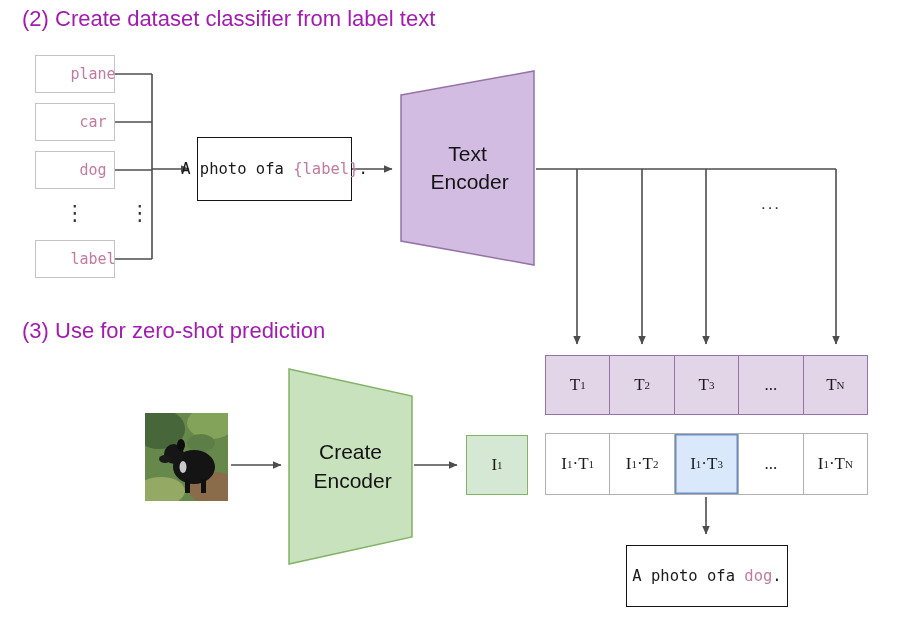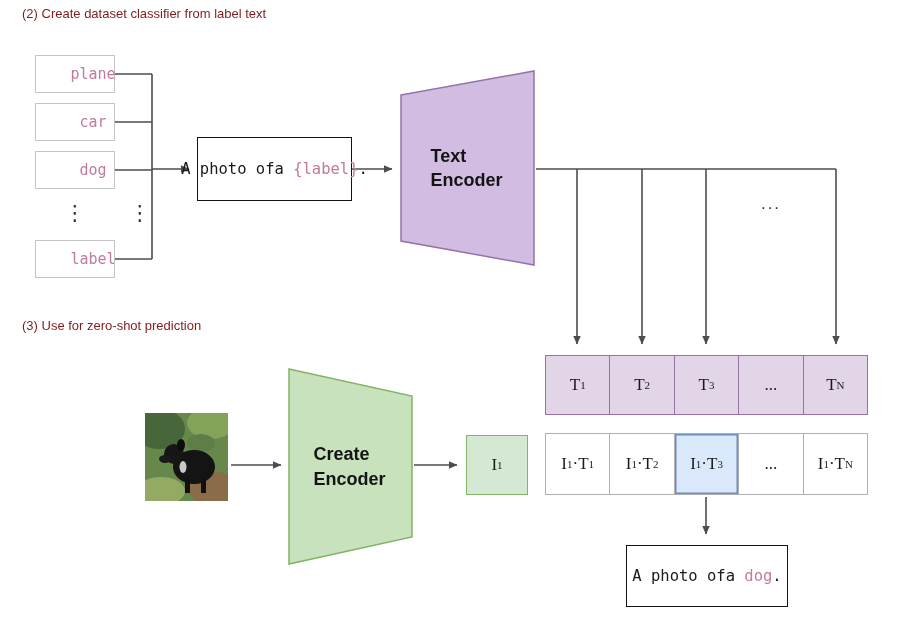--- a/index.html
+++ b/index.html
@@ -1,35 +1,35 @@
 <!DOCTYPE html>
 <html style="--purple-fill: #e1d5e7; --purple-fill-deep: #d2bce2; --purple-stroke: #9673a6; --green-fill: #d5e8d4; --green-fill-deep: #c7e2bd; --green-stroke: #82b366; --blue-fill: #dae8fc; --blue-stroke: #6c8ebf; --pink-text: #c27ba0; --arrow-color: #4d4d4d;"><head>
 <meta charset="utf-8">
 <style>
   html,body{margin:0;padding:0;background:#ffffff;}
   #canvas{position:relative;width:906px;height:624px;background:#ffffff;
           font-family:"Liberation Sans",sans-serif;overflow:hidden;}
   .abs{position:absolute;box-sizing:border-box;}
-  .section-title{font-size:13px;color:#7f1d1d;white-space:nowrap;}
+  .section-title{font-size:22px;color:#a21caf;white-space:nowrap;}
   .label-box{width:80px;height:38px;border:1.3px solid #c4c4c4;background:#fff;
              display:flex;align-items:center;justify-content:center;
              font-family:"DejaVu Sans Mono","Liberation Mono",monospace;
              font-size:15px;color:var(--pink-text,#c27ba0);padding-left:36px;}
   .vdots{font-family:"DejaVu Sans",sans-serif;font-size:21px;color:#333;
          width:28px;text-align:center;line-height:1;}
   .prompt-box{border:1.5px solid #141414;background:#fff;display:flex;flex-direction:row;
               align-items:center;justify-content:center;line-height:1.6;
               font-family:"DejaVu Sans Mono","Liberation Mono",monospace;
               font-size:15.5px;color:#1a1a1a;white-space:nowrap;}
   .pink{color:var(--pink-text,#c27ba0);}
   svg.trap{position:absolute;overflow:visible;}
   .trap-purple{fill:var(--purple-fill-deep,#d2bce2);stroke:var(--purple-stroke,#9673a6);stroke-width:1.5;}
   .trap-green{fill:var(--green-fill-deep,#c7e2bd);stroke:var(--green-stroke,#82b366);stroke-width:1.5;}
-  .enc-label{display:flex;align-items:center;justify-content:center;
-             font-size:18px;color:#141414;font-weight:bold;}
+  .enc-label{display:flex;align-items:center;justify-content:center;text-align:center;
+             font-size:21px;color:#141414;}
   .enc-label span{width:74px;line-height:1.35;}
   .row{display:flex;}
   .t-row{border:1.5px solid var(--purple-stroke,#9673a6);background:var(--purple-fill,#e1d5e7);}
   .t-row .cell{border-right:1.5px solid var(--purple-stroke,#9673a6);}
   .sim-row{border:1.5px solid #b0b0b0;background:#fff;}
   .sim-row .cell{border-right:1.5px solid #b0b0b0;}
   .cell{flex:1;display:flex;align-items:center;justify-content:center;
         font-family:"Liberation Serif",serif;font-size:17px;color:#1a1a1a;}
   .cell:last-child{border-right:none !important;}
   .cell.hl{background:var(--blue-fill,#dae8fc);box-shadow:inset 0 0 0 1.5px var(--blue-stroke,#6c8ebf);}

